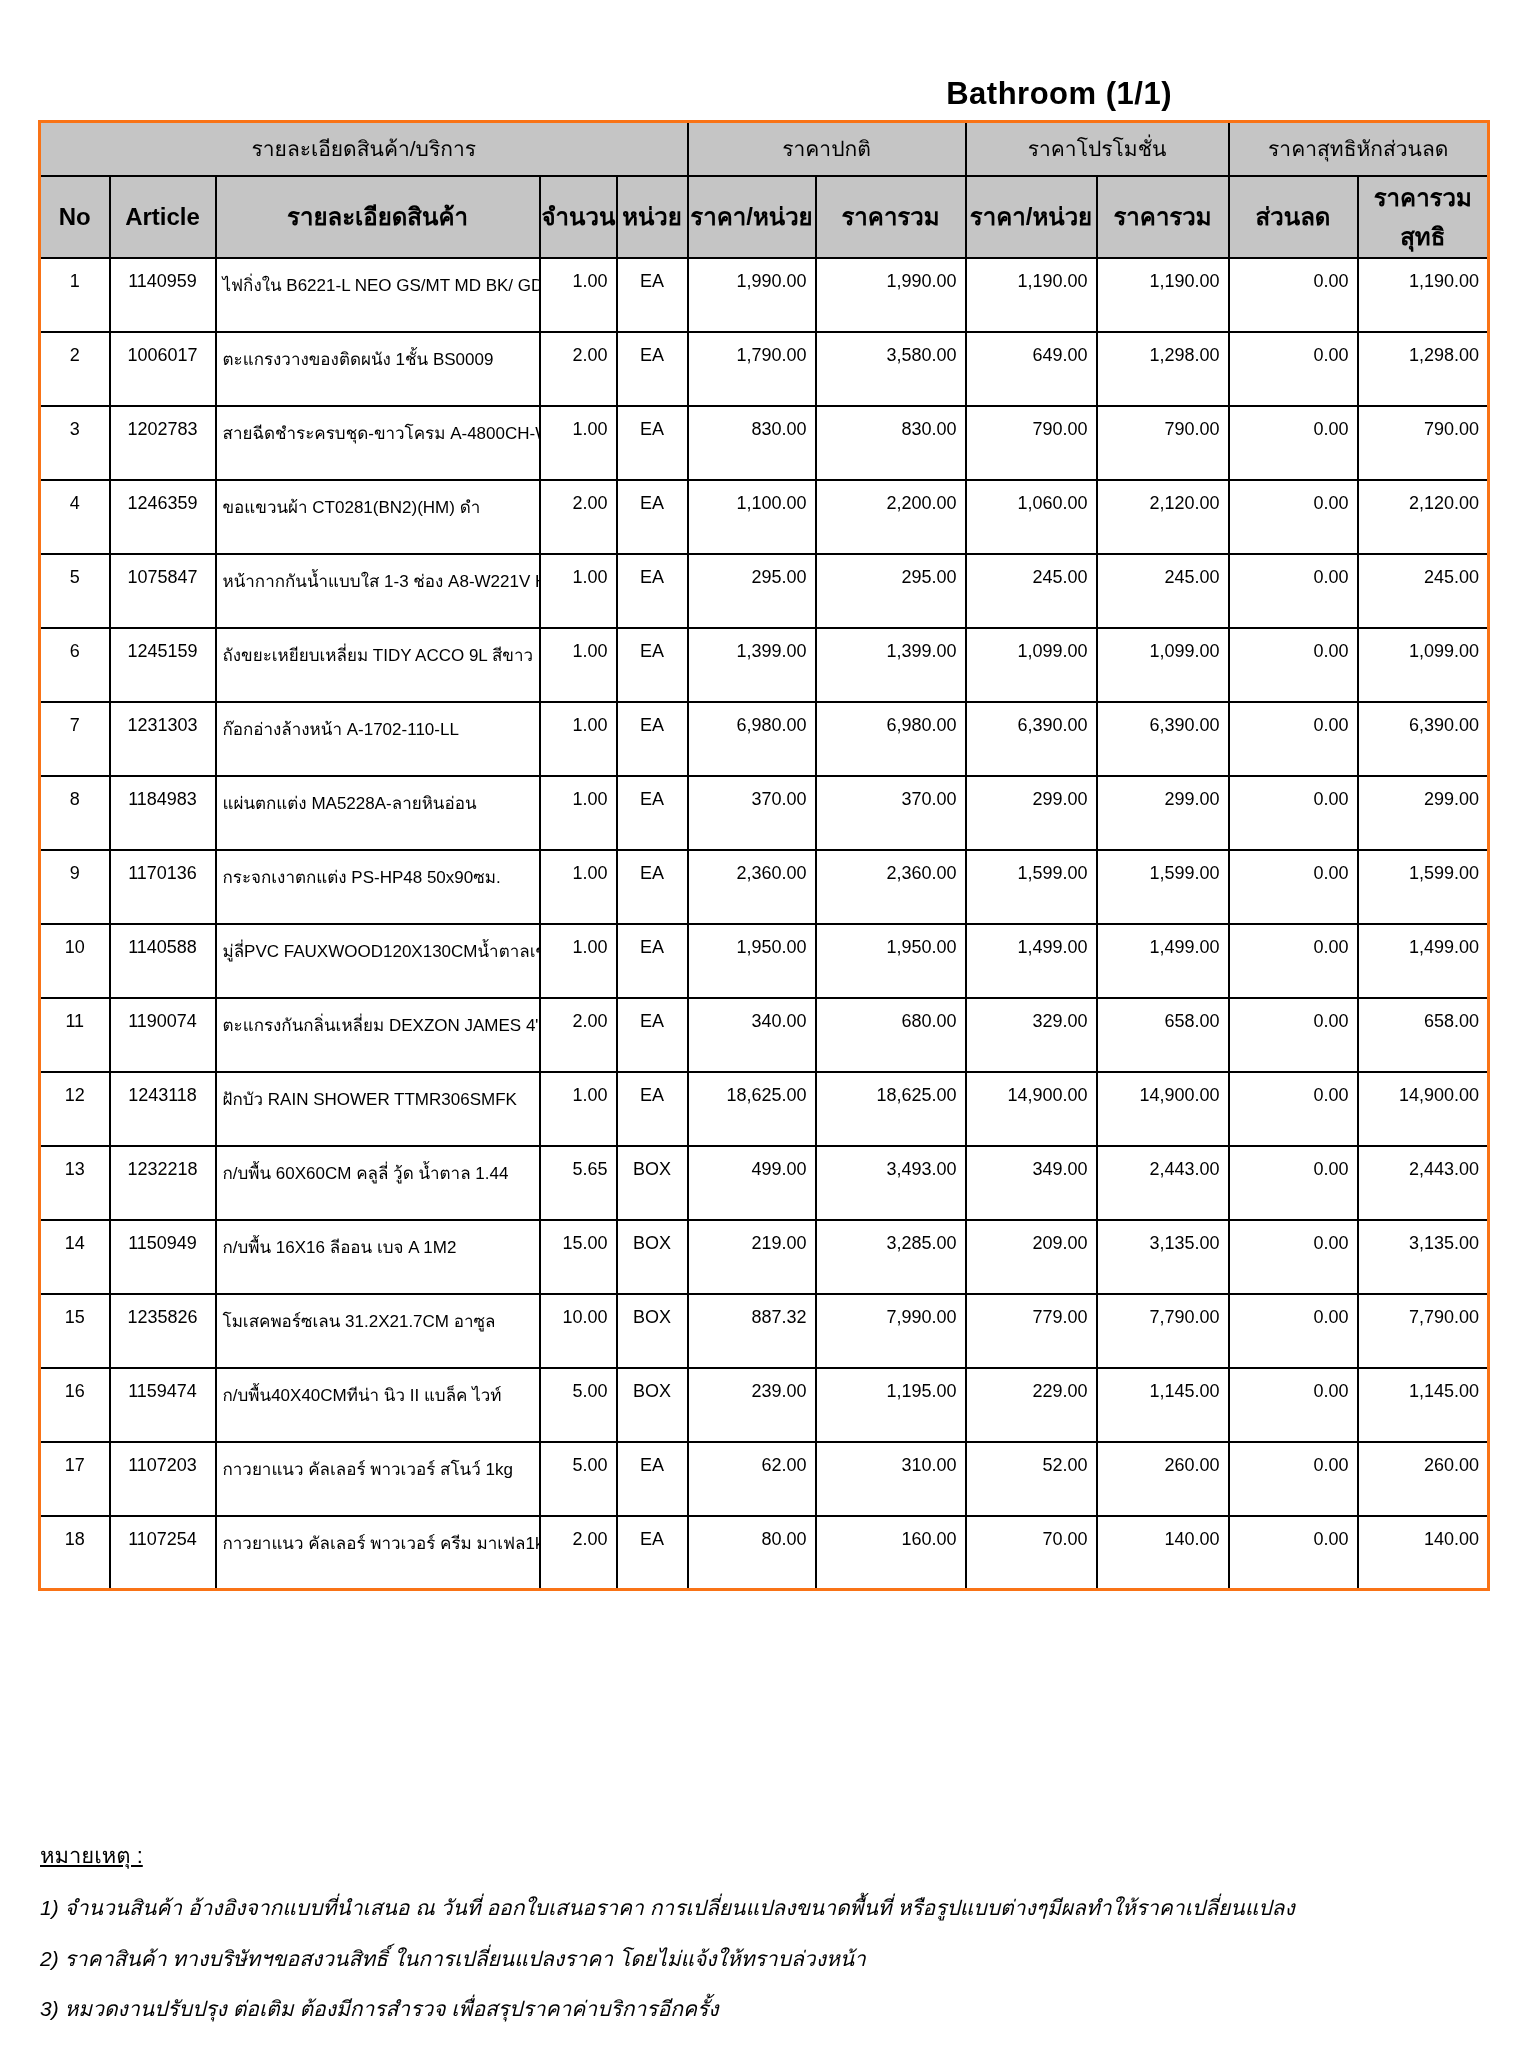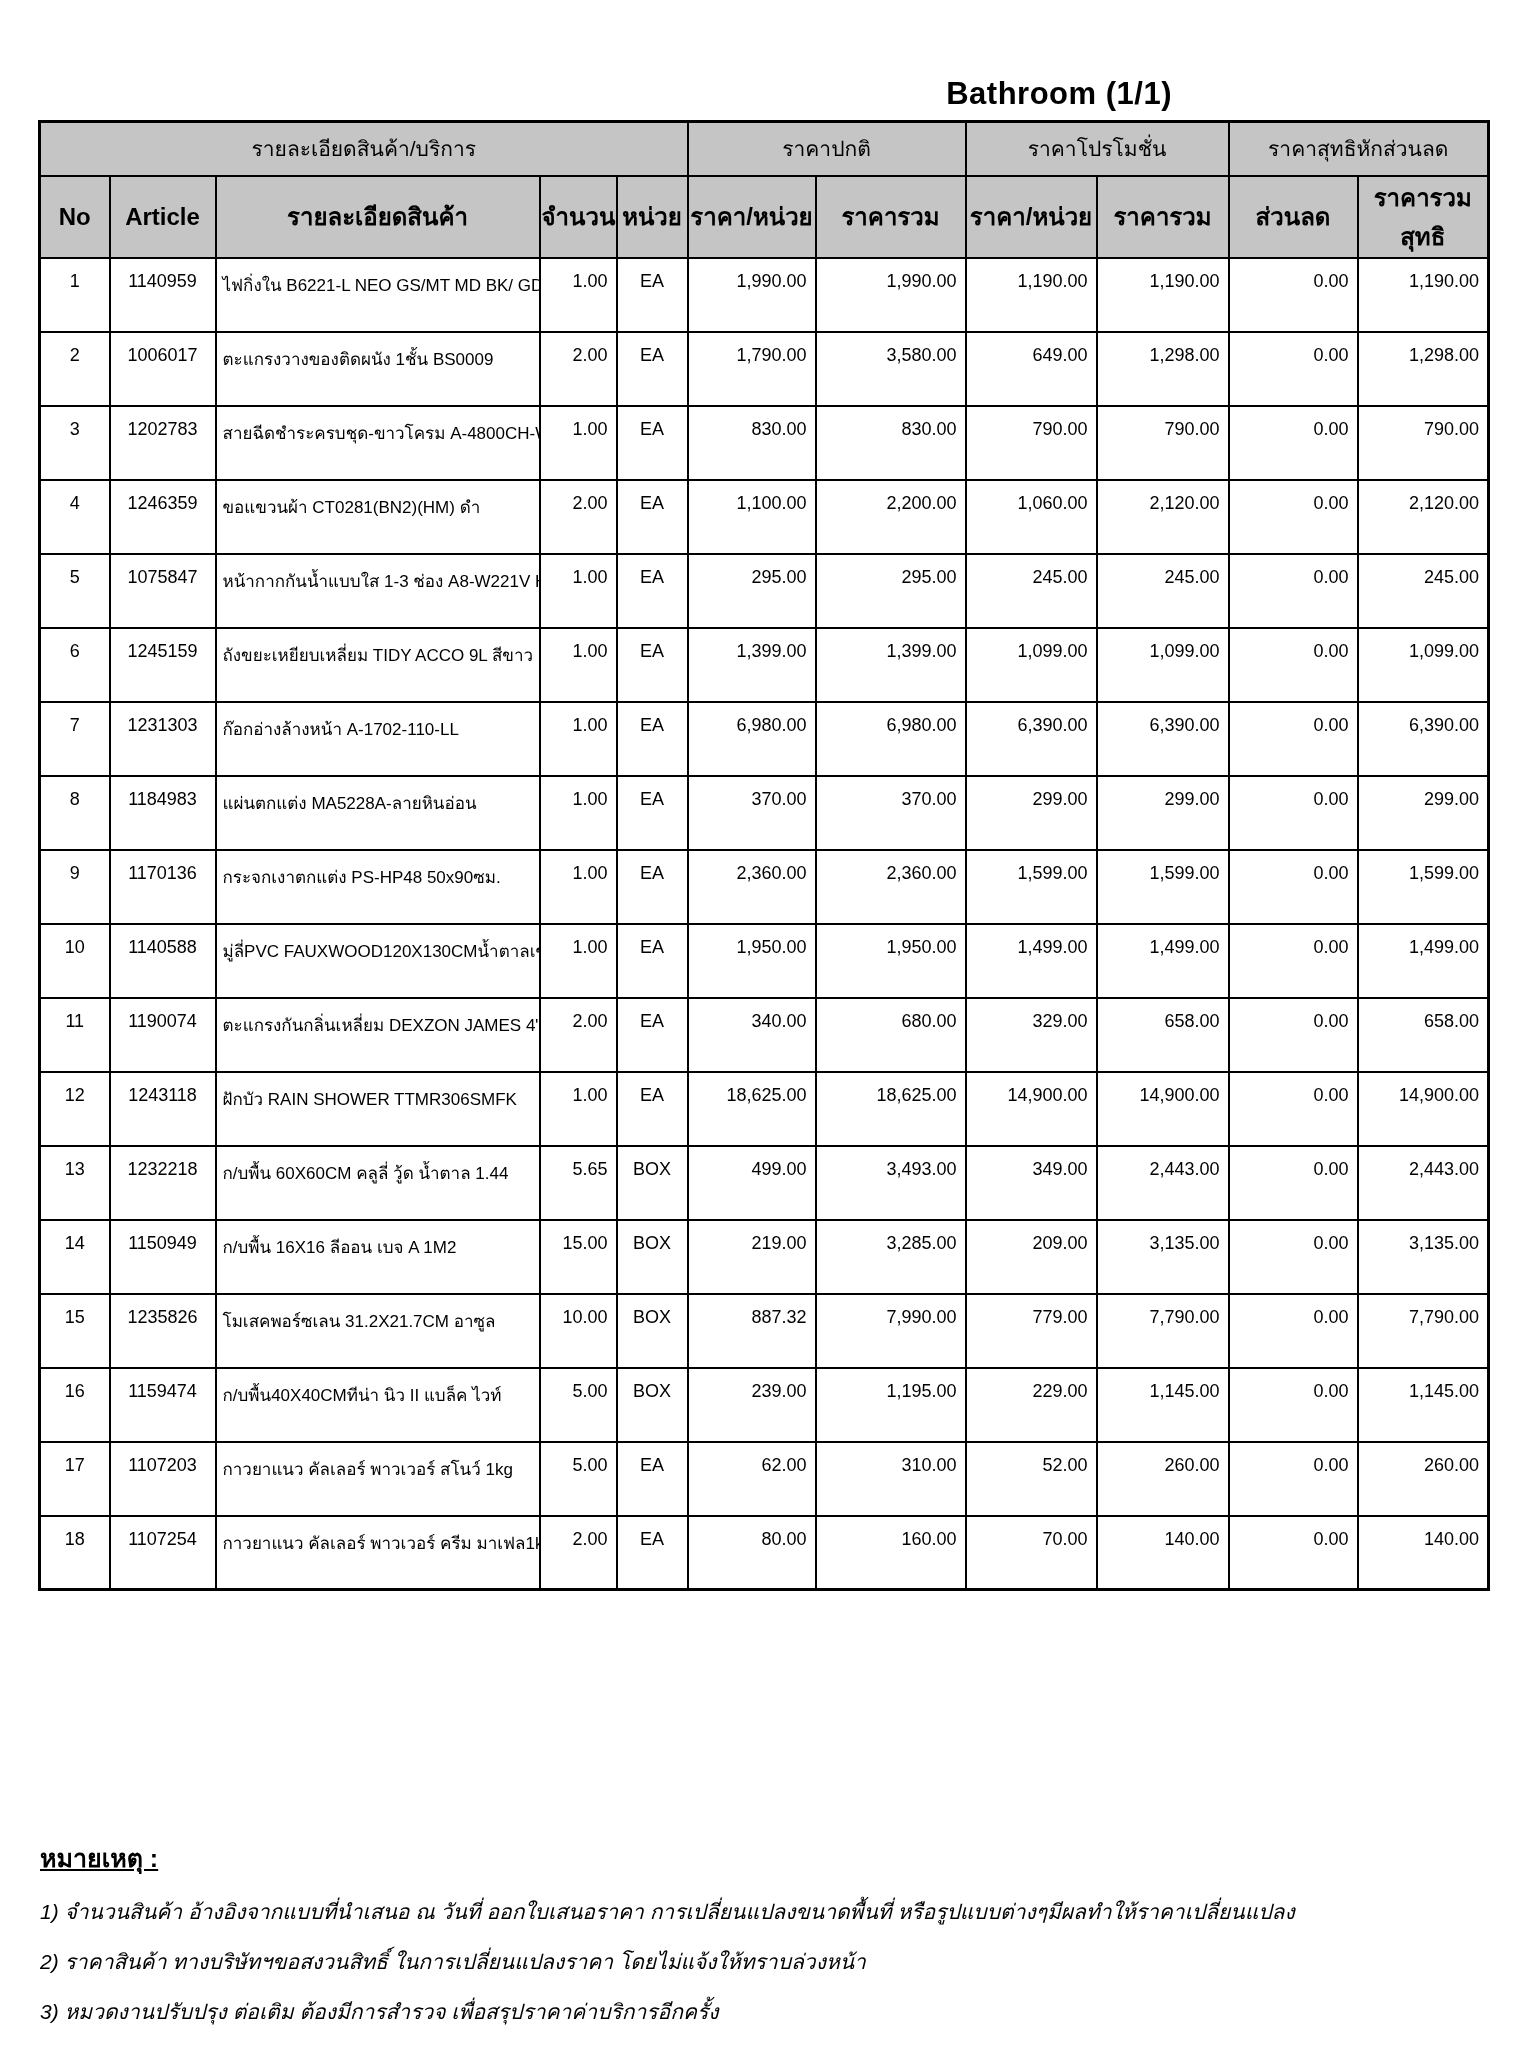--- a/index.html
+++ b/index.html
@@ -16,21 +16,21 @@
     position:absolute; top:76px; right:48px;
     font-size:31px; font-weight:bold; letter-spacing:0.5px;
     white-space:nowrap;
   }
   .title .t-page { font-weight:bold; }
 
   table.quote {
     position:absolute; left:38px; top:120px;
     width:1449px;
     border-collapse:collapse; table-layout:fixed;
-    border:3px solid #000000;
+    border:3px solid #f97316;
   }
   table.quote th, table.quote td {
     border:2px solid #000;
     box-sizing:border-box;
     overflow:hidden;
   }
   tr.group-row th {
     background:#c5c5c5;
     height:54px;
     font-size:21px; font-weight:normal;
@@ -53,24 +53,23 @@
   td.ctr  { text-align:center; }
   td.num  { text-align:right; padding-right:8px; }
   td.desc { text-align:left;  padding-left:6px; padding-right:2px; font-size:17px; }
 
   .notes {
     position:absolute; left:40px; top:1843px;
     font-size:21px; line-height:1.2;
     width:1460px;
   }
   .notes .notes-heading {
-    font-size:25px;
+    font-size:22px;
     text-decoration:underline;
     margin-bottom:26px;
-    font-weight:bold;
   }
   .notes .note-line { margin-bottom:25px; white-space:nowrap;font-style:italic; }
 </style>
 </head>
 <body>
 
 <div class="page">
 
   <div class="title">
     <span class="t-name">Bathroom</span>

